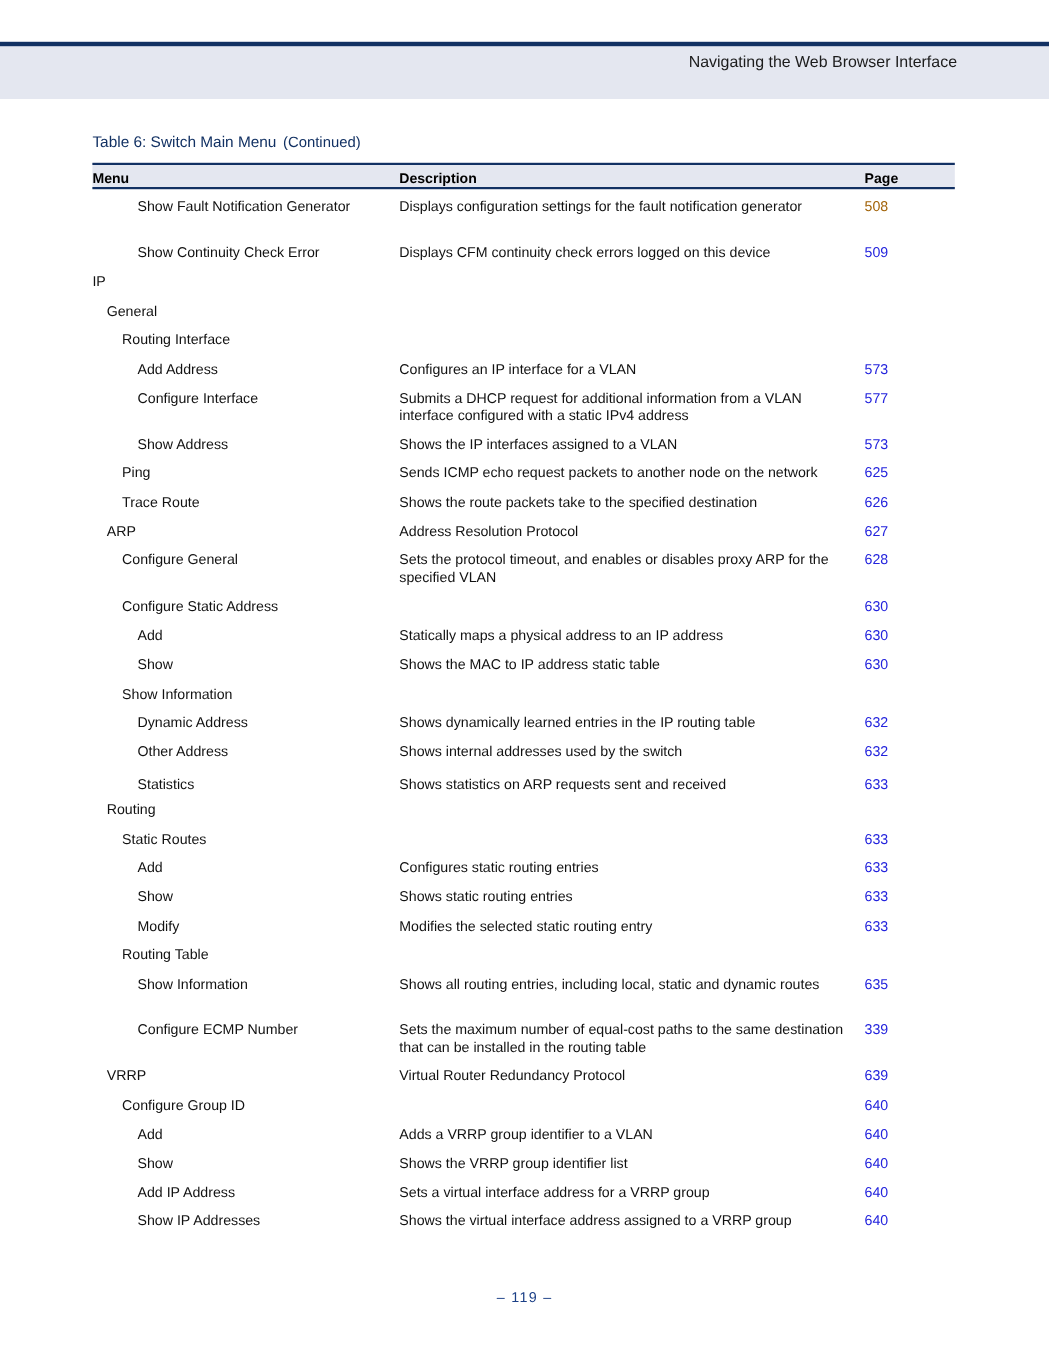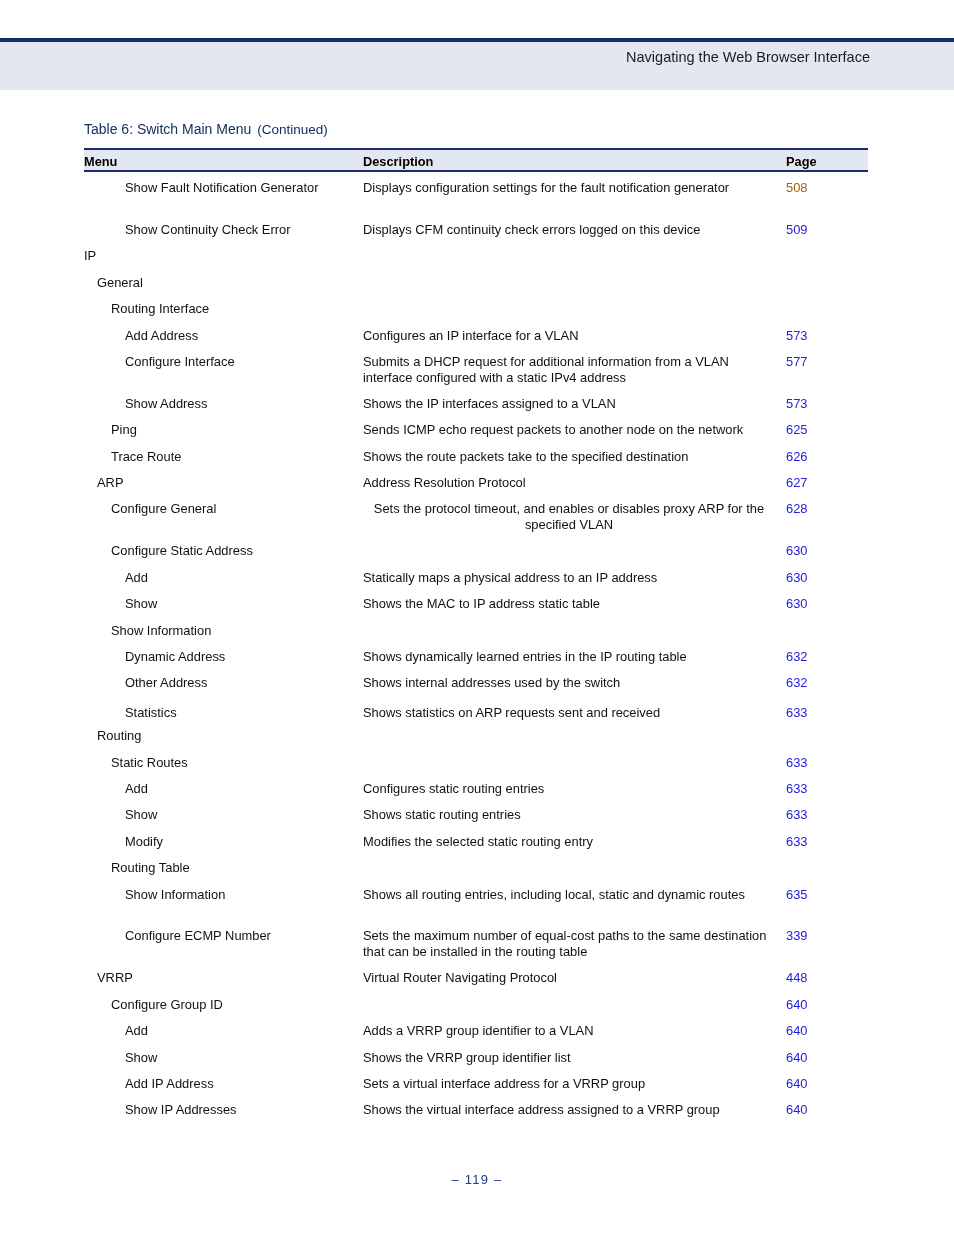--- a/index.html
+++ b/index.html
@@ -213,21 +213,21 @@
       <div class="row" style="position: absolute; left: 0px; top: 276.6px; width: 784px;">
         <div class="cell-menu lvl2">Trace Route</div>
         <div class="cell-desc">Shows the route packets take to the specified destination</div>
         <a class="cell-page" href="#" style="text-decoration: none; color: rgb(34, 34, 221);">626</a>
       </div>
       <div class="row" style="position: absolute; left: 0px; top: 303px; width: 784px;">
         <div class="cell-menu lvl1">ARP</div>
         <div class="cell-desc">Address Resolution Protocol</div>
         <a class="cell-page" href="#" style="text-decoration: none; color: rgb(34, 34, 221);">627</a>
       </div>
-      <div class="row" style="position: absolute; left: 0px; top: 329.4px; width: 784px; text-align: center;">
+      <div class="row" style="position: absolute; left: 0px; top: 329.4px; width: 784px;">
         <div class="cell-menu lvl2">Configure General</div>
         <div class="cell-desc">Sets the protocol timeout, and enables or disables proxy ARP for the specified VLAN</div>
         <a class="cell-page" href="#" style="text-decoration: none; color: rgb(34, 34, 221);">628</a>
       </div>
       <div class="row" style="position: absolute; left: 0px; top: 371.3px; width: 784px;">
         <div class="cell-menu lvl2">Configure Static Address</div>
         <div class="cell-desc"></div>
         <a class="cell-page" href="#" style="text-decoration: none; color: rgb(34, 34, 221);">630</a>
       </div>
       <div class="row" style="position: absolute; left: 0px; top: 397.7px; width: 784px;">
@@ -292,22 +292,22 @@
         <div class="cell-desc">Shows all routing entries, including local, static and dynamic routes</div>
         <a class="cell-page" href="#" style="text-decoration: none; color: rgb(34, 34, 221);">635</a>
       </div>
       <div class="row" style="position: absolute; left: 0px; top: 756.4px; width: 784px;">
         <div class="cell-menu lvl3">Configure ECMP Number</div>
         <div class="cell-desc">Sets the maximum number of equal-cost paths to the same destination that can be installed in the routing table</div>
         <a class="cell-page" href="#" style="text-decoration: none; color: rgb(34, 34, 221);">339</a>
       </div>
       <div class="row" style="position: absolute; left: 0px; top: 798.3px; width: 784px;">
         <div class="cell-menu lvl1">VRRP</div>
-        <div class="cell-desc">Virtual Router Navigating Protocol</div>
-        <a class="cell-page" href="#" style="text-decoration: none; color: rgb(34, 34, 221);">448</a>
+        <div class="cell-desc">Virtual Router Redundancy Protocol</div>
+        <a class="cell-page" href="#" style="text-decoration: none; color: rgb(34, 34, 221);">639</a>
       </div>
       <div class="row" style="position: absolute; left: 0px; top: 824.7px; width: 784px;">
         <div class="cell-menu lvl2">Configure Group ID</div>
         <div class="cell-desc"></div>
         <a class="cell-page" href="#" style="text-decoration: none; color: rgb(34, 34, 221);">640</a>
       </div>
       <div class="row" style="position: absolute; left: 0px; top: 851.1px; width: 784px;">
         <div class="cell-menu lvl3">Add</div>
         <div class="cell-desc">Adds a VRRP group identifier to a VLAN</div>
         <a class="cell-page" href="#" style="text-decoration: none; color: rgb(34, 34, 221);">640</a>

